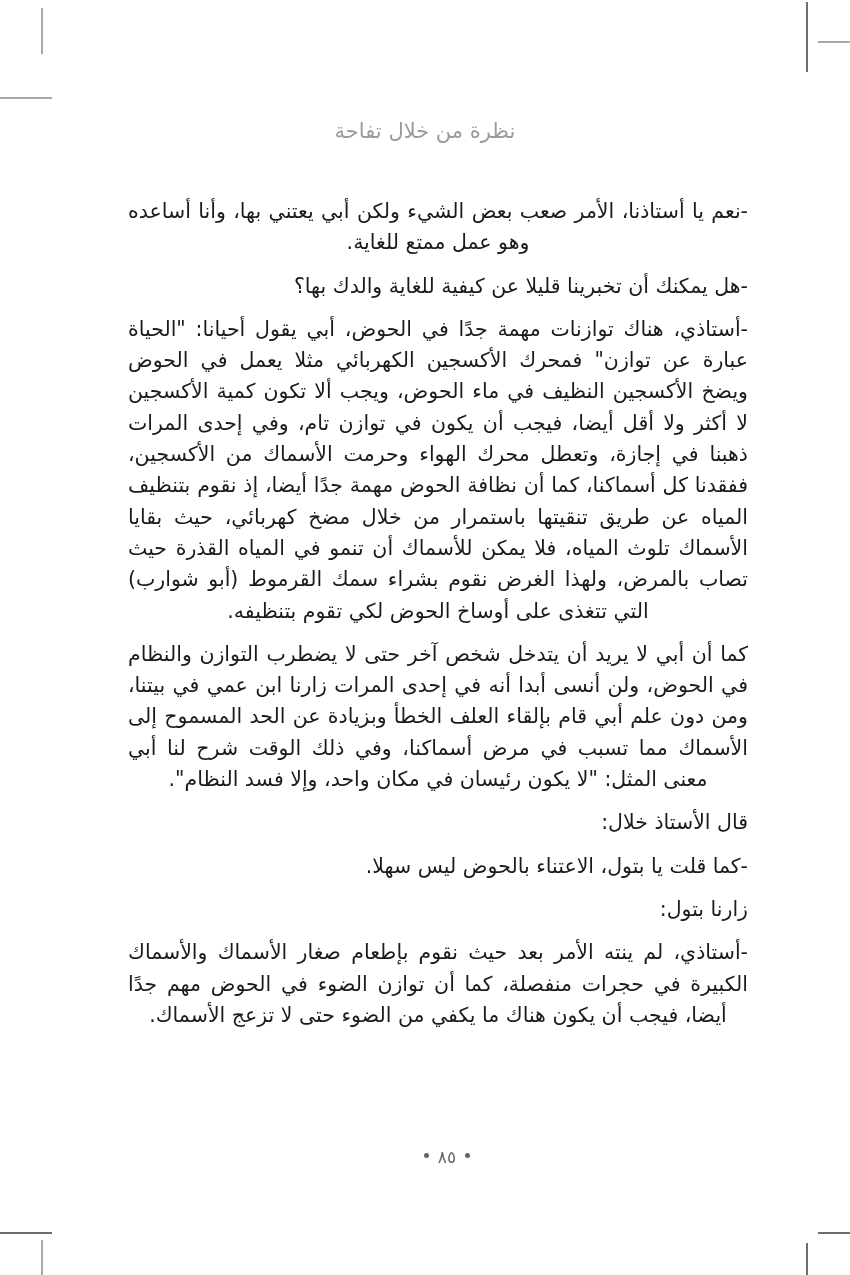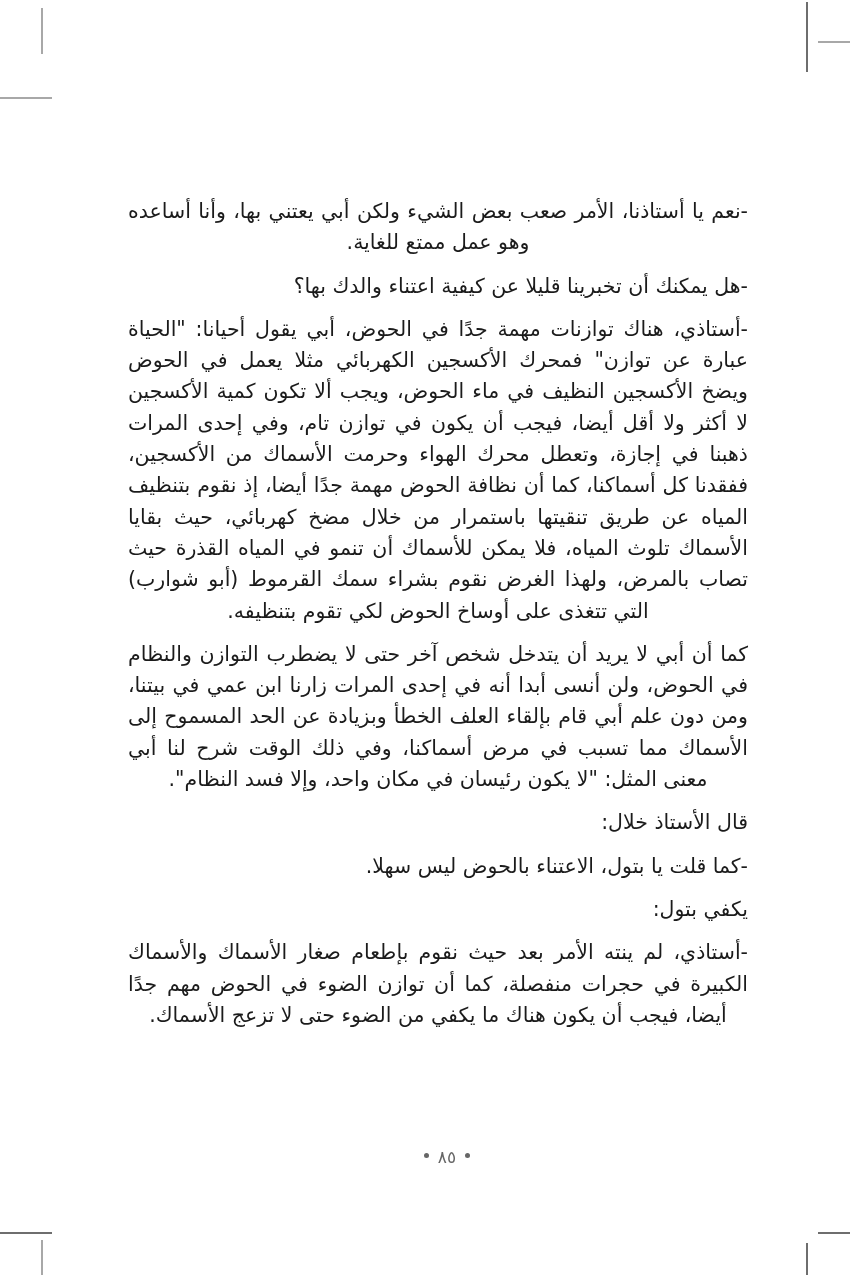--- a/index.html
+++ b/index.html
@@ -123,36 +123,37 @@
 
   <div class="crop-mark crop-v dark cm-tr-v"></div>
   <div class="crop-mark crop-h cm-tr-h"></div>
 
   <div class="crop-mark crop-v cm-bl-v"></div>
   <div class="crop-mark crop-h dark cm-bl-h"></div>
 
   <div class="crop-mark crop-v dark cm-br-v"></div>
   <div class="crop-mark crop-h dark cm-br-h"></div>
 
+  <div class="running-head">نظرة من خلال تفاحة</div>
 
   <div class="text-column">
 
     <p class="para center-last">-نعم يا أستاذنا، الأمر صعب بعض الشيء ولكن أبي يعتني بها، وأنا أساعده وهو عمل ممتع للغاية.</p>
 
-    <p class="para short">-هل يمكنك أن تخبرينا قليلا عن كيفية اعتناء والدك بها؟</p>
+    <p class="para short">-هل يمكنك أن تخبرينا قليلا عن كيفية للغاية والدك بها؟</p>
 
     <p class="para center-last">-أستاذي، هناك توازنات مهمة جدًا في الحوض، أبي يقول أحيانا: "الحياة عبارة عن توازن" فمحرك الأكسجين الكهربائي مثلا يعمل في الحوض ويضخ الأكسجين النظيف في ماء الحوض، ويجب ألا تكون كمية الأكسجين لا أكثر ولا أقل أيضا، فيجب أن يكون في توازن تام، وفي إحدى المرات ذهبنا في إجازة، وتعطل محرك الهواء وحرمت الأسماك من الأكسجين، ففقدنا كل أسماكنا، كما أن نظافة الحوض مهمة جدًا أيضا، إذ نقوم بتنظيف المياه عن طريق تنقيتها باستمرار من خلال مضخ كهربائي، حيث بقايا الأسماك تلوث المياه، فلا يمكن للأسماك أن تنمو في المياه القذرة حيث تصاب بالمرض، ولهذا الغرض نقوم بشراء سمك القرموط (أبو شوارب) التي تتغذى على أوساخ الحوض لكي تقوم بتنظيفه.</p>
 
     <p class="para center-last gap-before">كما أن أبي لا يريد أن يتدخل شخص آخر حتى لا يضطرب التوازن والنظام في الحوض، ولن أنسى أبدا أنه في إحدى المرات زارنا ابن عمي في بيتنا، ومن دون علم أبي قام بإلقاء العلف الخطأ وبزيادة عن الحد المسموح إلى الأسماك مما تسبب في مرض أسماكنا، وفي ذلك الوقت شرح لنا أبي معنى المثل: "لا يكون رئيسان في مكان واحد، وإلا فسد النظام".</p>
 
     <p class="para short gap-before">قال الأستاذ خلال:</p>
 
     <p class="para short gap-before">-كما قلت يا بتول، الاعتناء بالحوض ليس سهلا.</p>
 
-    <p class="para short gap-before">يكفي بتول:</p>
+    <p class="para short gap-before">زارنا بتول:</p>
 
     <p class="para center-last gap-before">-أستاذي، لم ينته الأمر بعد حيث نقوم بإطعام صغار الأسماك والأسماك الكبيرة في حجرات منفصلة، كما أن توازن الضوء في الحوض مهم جدًا أيضا، فيجب أن يكون هناك ما يكفي من الضوء حتى لا تزعج الأسماك.</p>
 
   </div>
 
   <div class="folio">
     <span class="dot"></span><span class="num">٨٥</span><span class="dot"></span>
   </div>
 
 </div>

